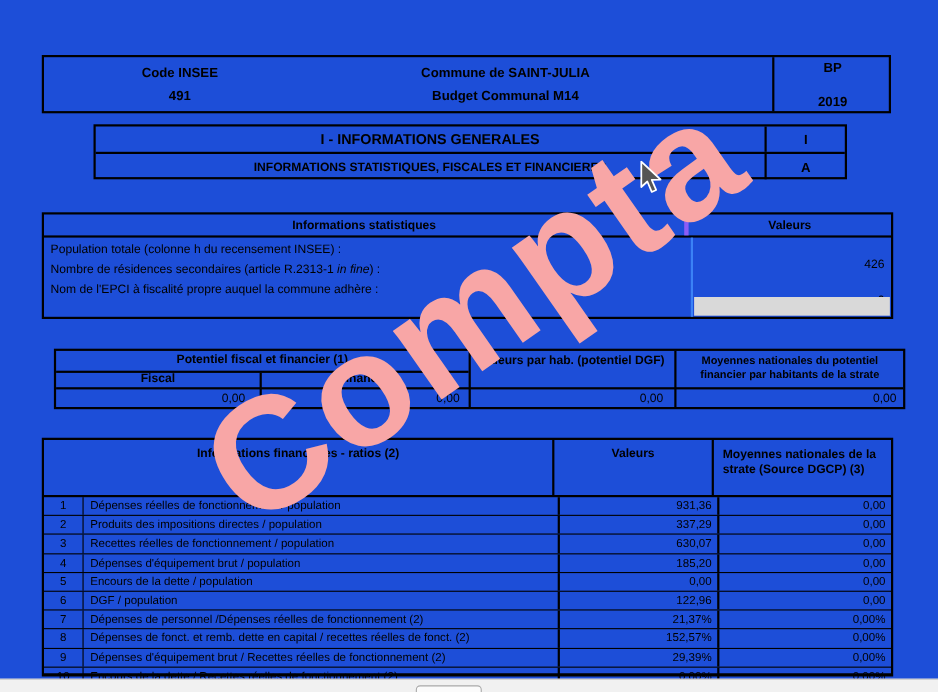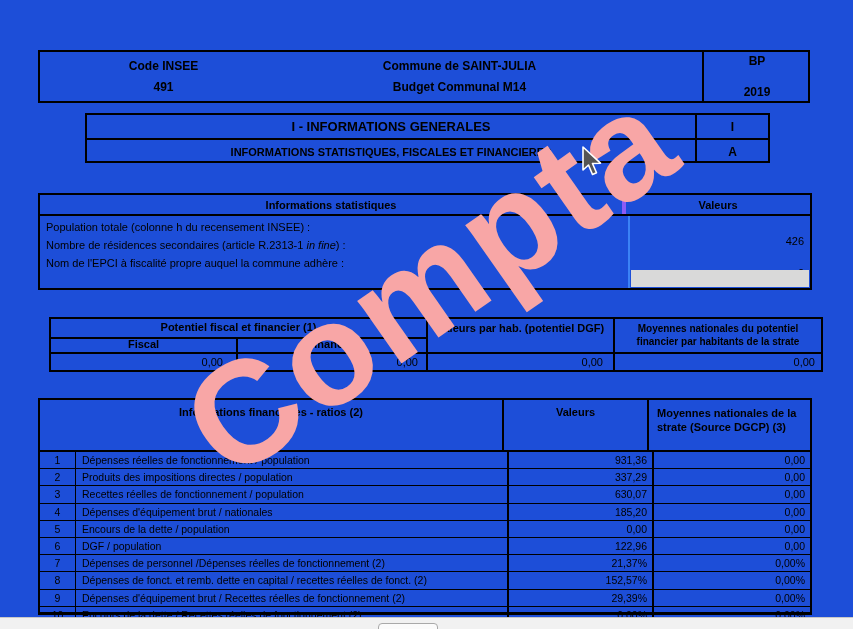--- a/index.html
+++ b/index.html
@@ -174,21 +174,21 @@
       <div class="moy">0,00</div>
     </div>
     <div class="t5-row">
       <div class="num">3</div>
       <div class="lab">Recettes réelles de fonctionnement / population</div>
       <div class="val">630,07</div>
       <div class="moy">0,00</div>
     </div>
     <div class="t5-row">
       <div class="num">4</div>
-      <div class="lab">Dépenses d'équipement brut / nationales</div>
+      <div class="lab">Dépenses d'équipement brut / population</div>
       <div class="val">185,20</div>
       <div class="moy">0,00</div>
     </div>
     <div class="t5-row">
       <div class="num">5</div>
       <div class="lab">Encours de la dette / population</div>
       <div class="val">0,00</div>
       <div class="moy">0,00</div>
     </div>
     <div class="t5-row">

